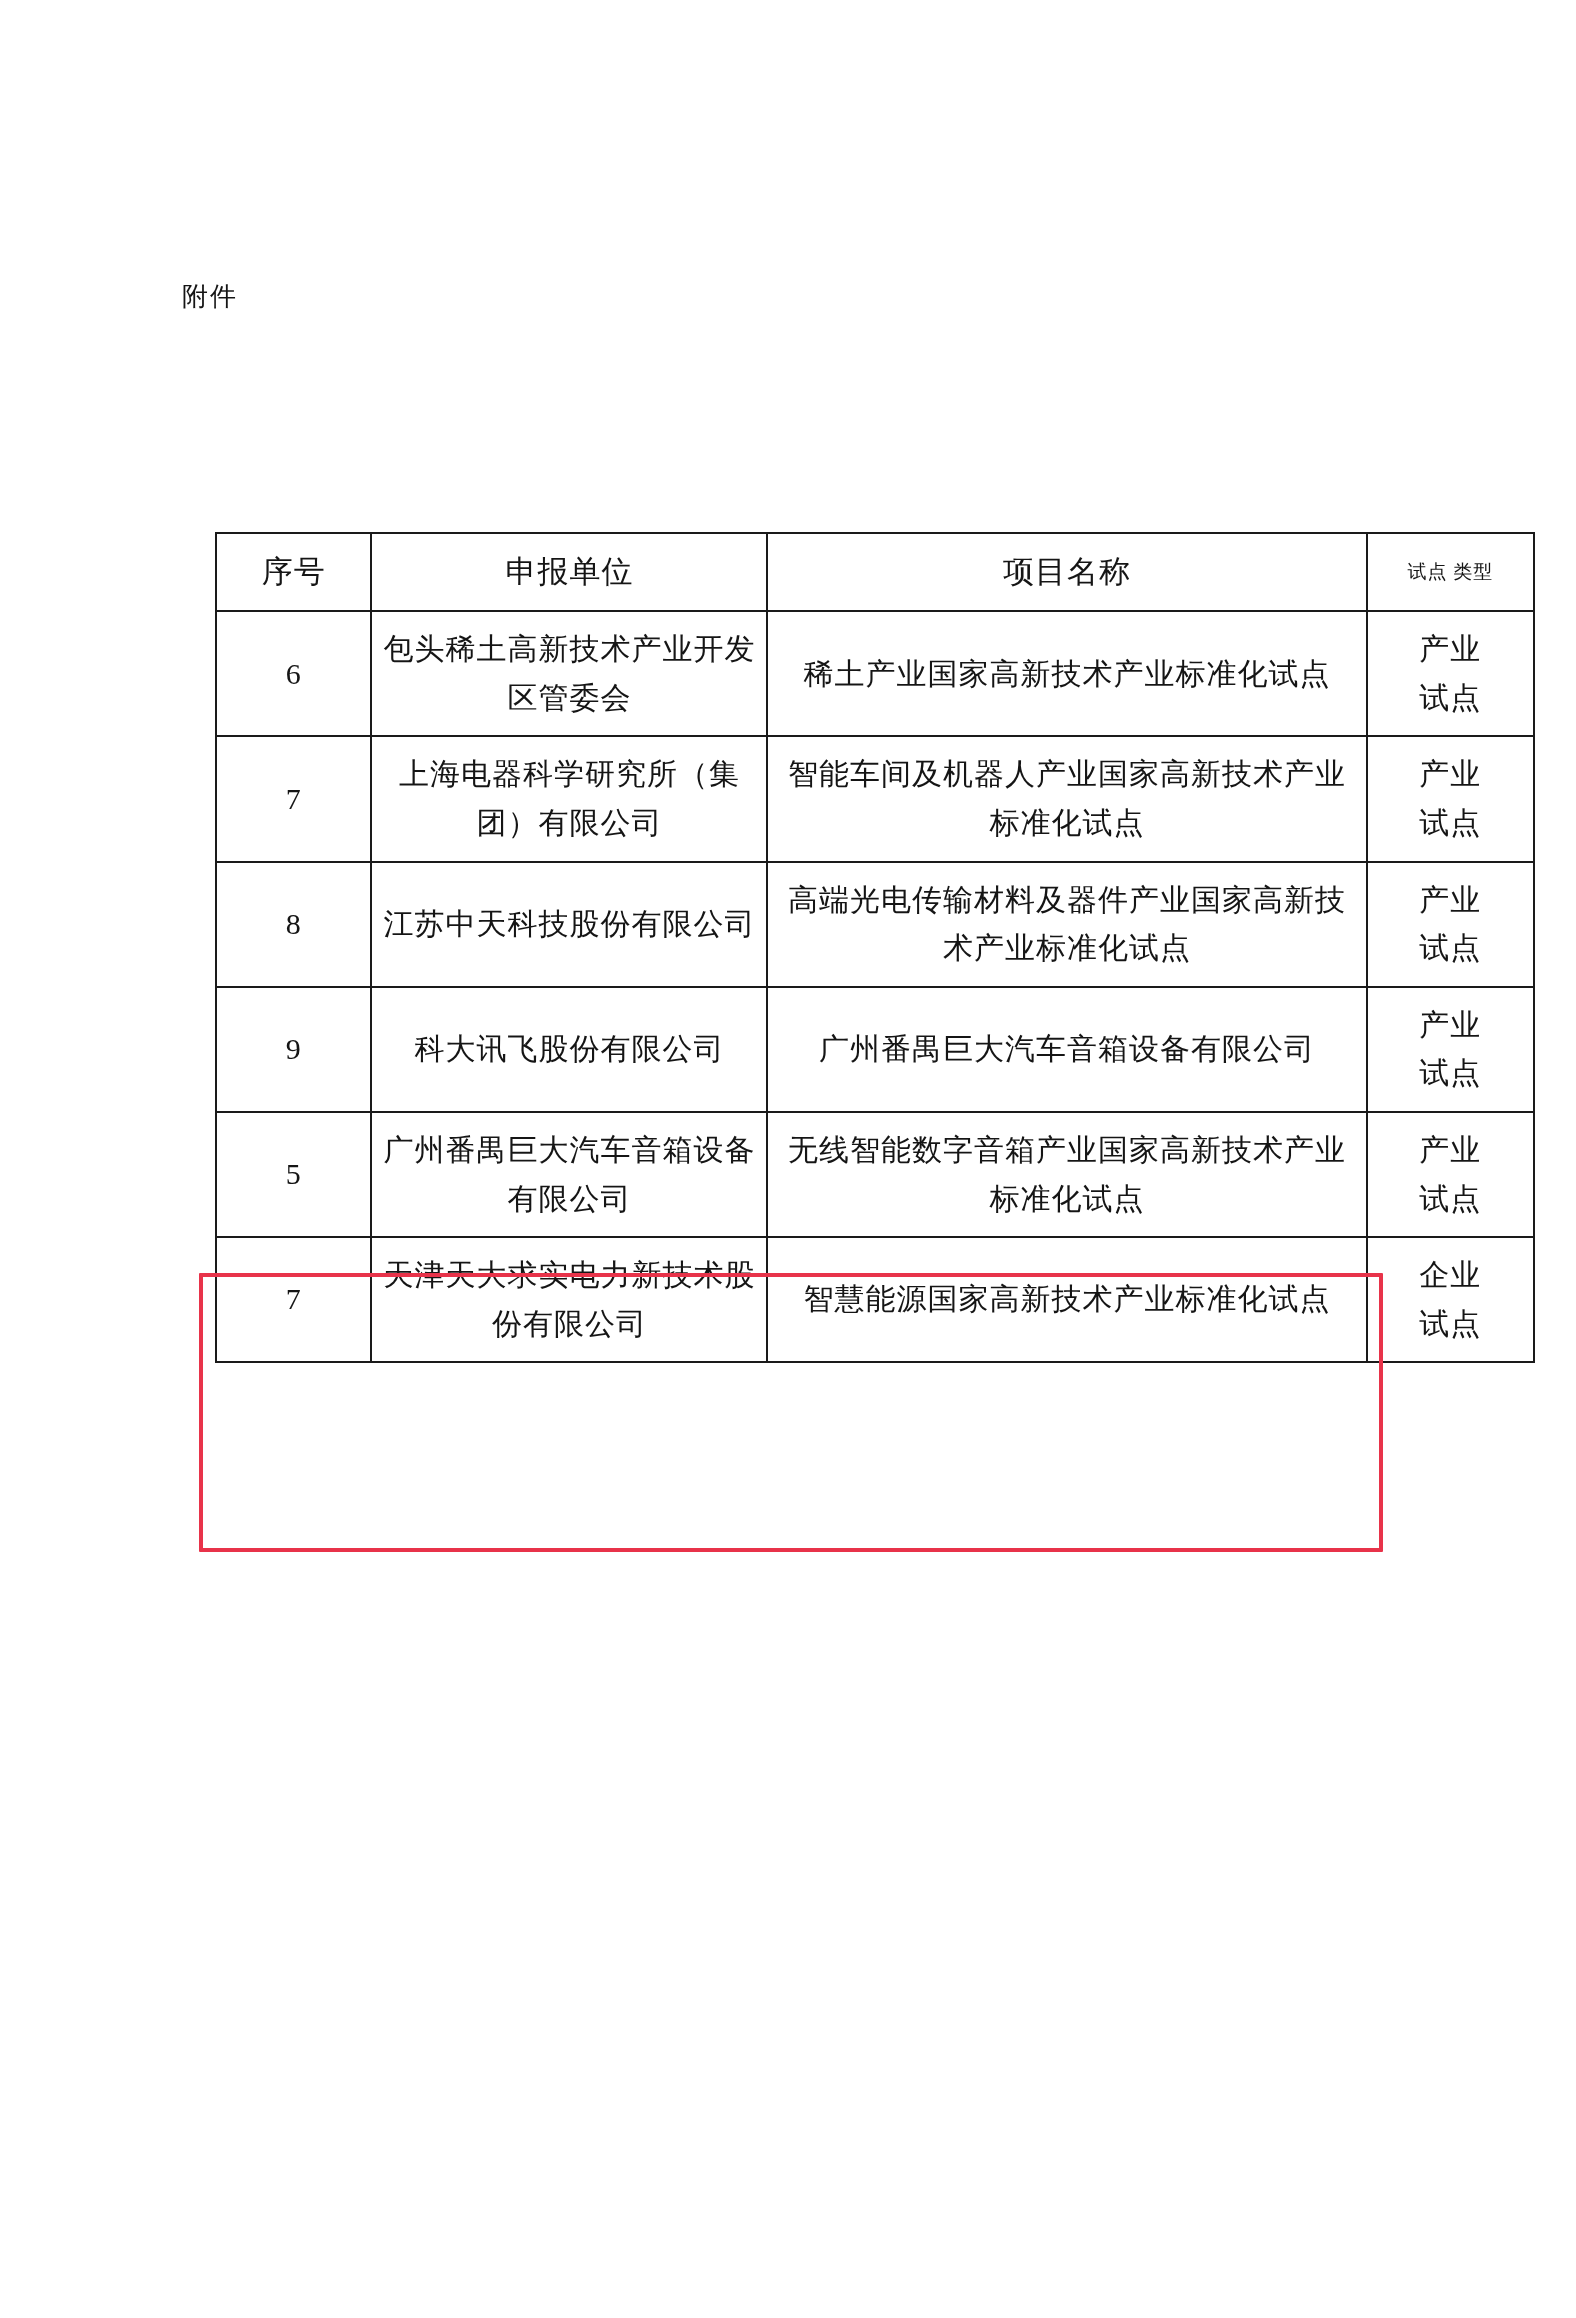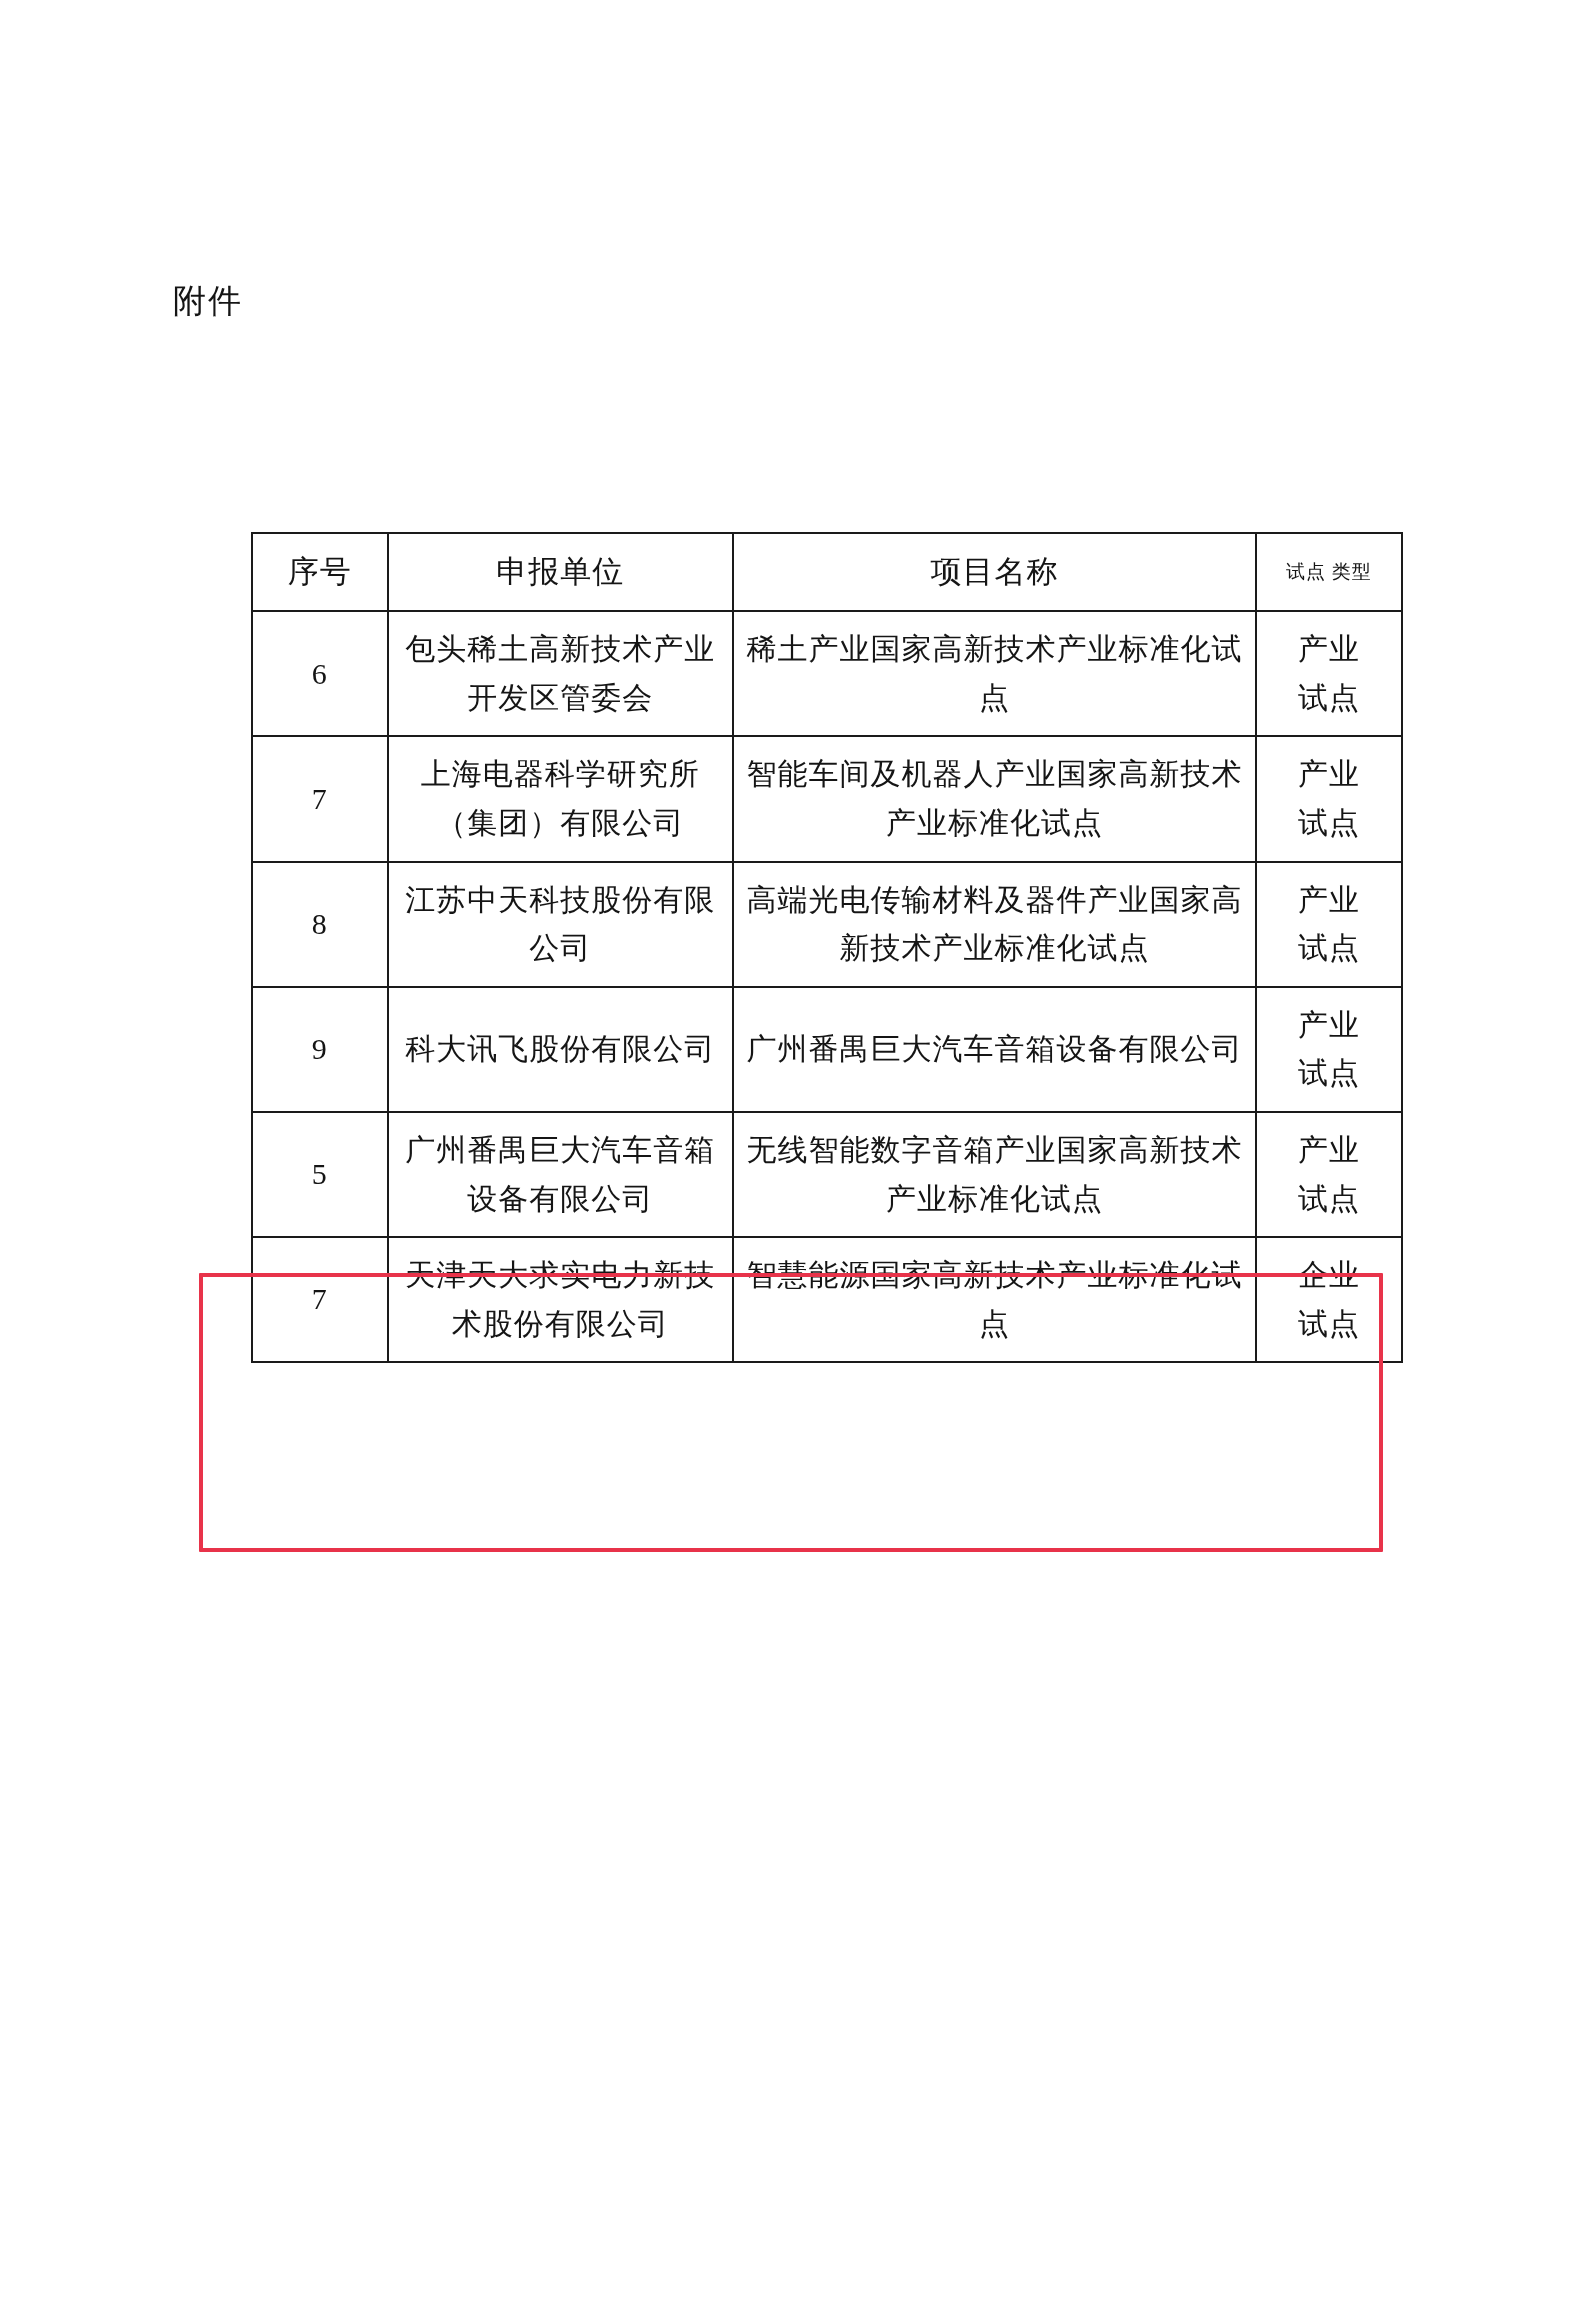--- a/index.html
+++ b/index.html
@@ -17,23 +17,23 @@
   }
   .page {
     position: relative;
     width: 1576px;
     height: 2319px;
     box-sizing: border-box;
     padding: 0;
   }
   .attachment-label {
     position: absolute;
-    left: 173px;
+    left: 182px;
     top: 279px;
-    font-size: 33px;
+    font-size: 26px;
     letter-spacing: 2px;
     font-weight: 400;
     font-family: Liberation Serif, serif;
   }
   .doc-title {
     position: absolute;
     left: 0;
     top: 337px;
     width: 1576px;
     text-align: center;
@@ -43,24 +43,23 @@
     letter-spacing: 1.5px;
     font-family: "Liberation Serif", "DejaVu Serif", serif;
   }
   .doc-title .line {
     display: block;
   }
   table.listing {
     position: absolute;
     left: 215px;
     top: 532px;
-    width: 1152px;
+    width: 1320px;
     border-collapse: collapse;
     table-layout: fixed;
-    margin-left: 36px;
   }
   table.listing td, table.listing th {
     border: 2px solid #1a1a1a;
     font-weight: 400;
     font-size: 30px;
     line-height: 1.62;
     text-align: center;
     vertical-align: middle;
     padding: 13px 6px;
     letter-spacing: 1px;

